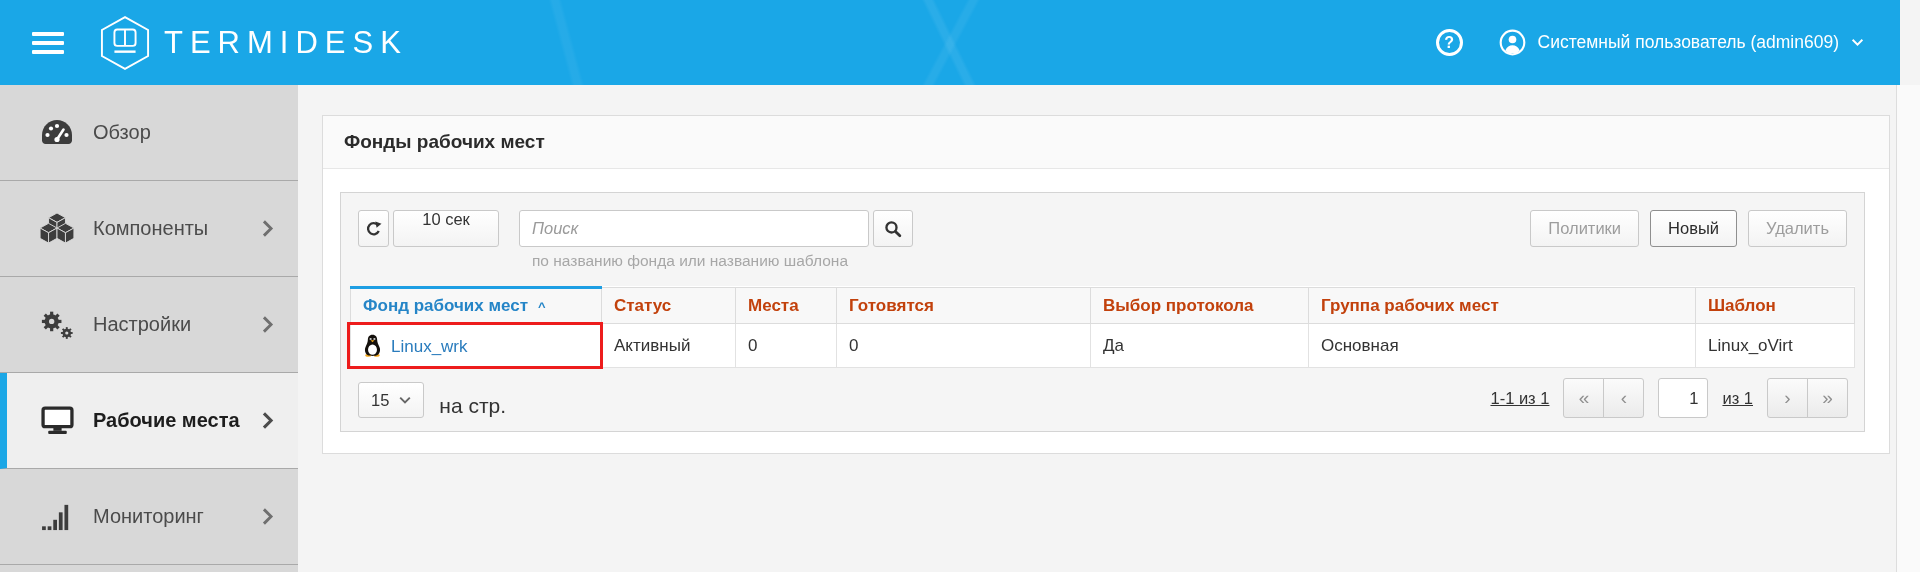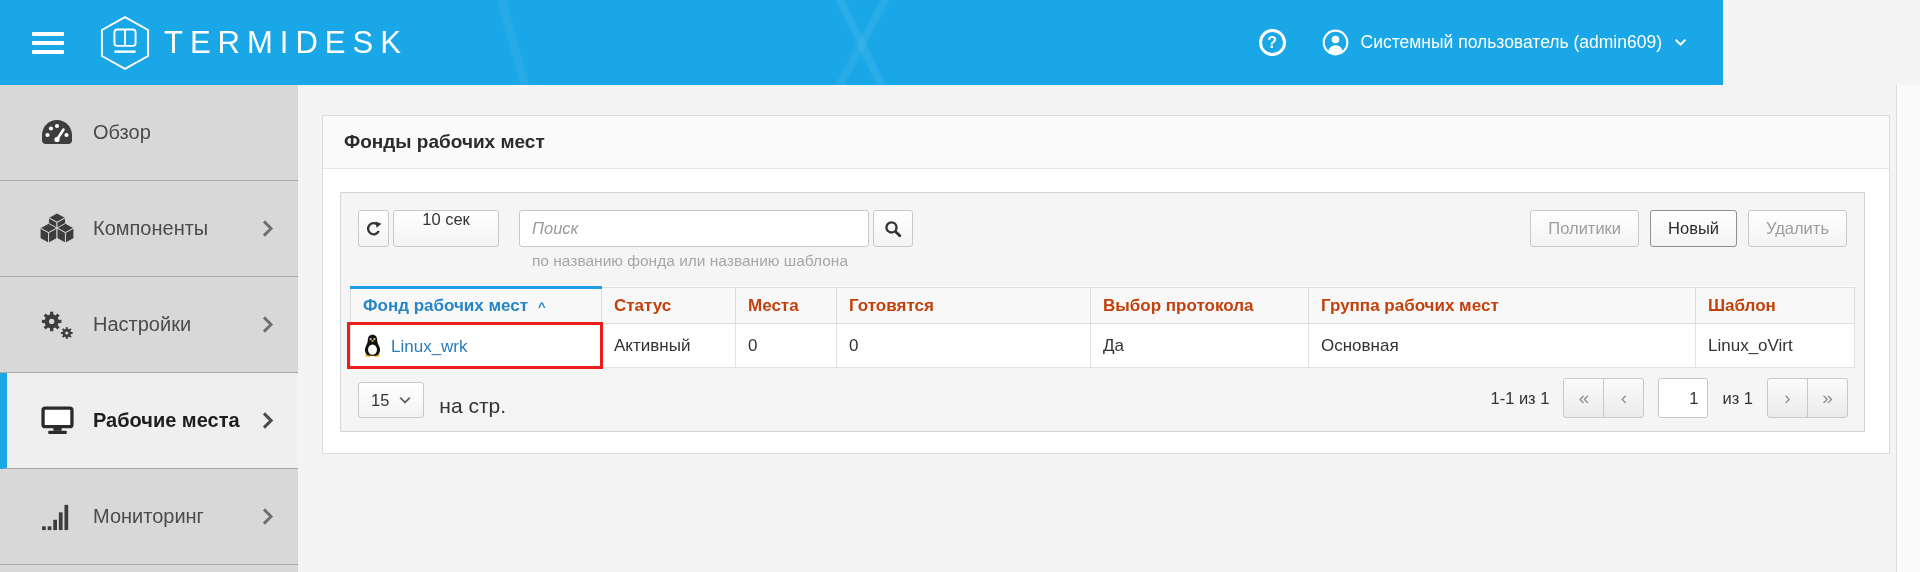--- a/index.html
+++ b/index.html
@@ -4,21 +4,21 @@
 <style>
   * { margin:0; padding:0; box-sizing:border-box; }
   html,body { width:1920px; height:572px; overflow:hidden; }
   body {
     font-family:"Liberation Sans","DejaVu Sans",sans-serif;
     background:#f4f4f4; color:#333; position:relative;
   }
 
   
   .header {
-    position:absolute; top:0; left:0; width:1723px; height:85px;
+    position:absolute; top:0; left:0; width:1900px; height:85px;
     background:
       linear-gradient(64deg, transparent 49.6%, rgba(255,255,255,.07) 49.8%, rgba(255,255,255,.07) 50.1%, transparent 50.3%),
       linear-gradient(118deg, transparent 49.7%, rgba(255,255,255,.06) 49.9%, rgba(255,255,255,.06) 50.2%, transparent 50.4%),
       linear-gradient(75deg, transparent 29.7%, rgba(255,255,255,.05) 29.9%, rgba(255,255,255,.05) 30.2%, transparent 30.4%),
       #1aa7e7;
     display:flex; align-items:center; padding:0 36px 0 32px; z-index:5;
   }
   .hamburger { width:32px; cursor:pointer; margin-right:36px; }
   .hamburger span { display:block; height:4px; background:#fff; border-radius:1px; margin:5px 0; }
   .logo { display:flex; align-items:center; gap:14px; }
@@ -107,21 +107,21 @@
   .red-box {
     position:absolute; left:-4px; top:-2px; right:-2px; bottom:-2px;
     border:3px solid #ed1c1c; pointer-events:none; z-index:3;
   }
 
   
   .fb-footer { display:flex; align-items:flex-end; padding:10px 16px 13px 17px; }
   .pagesize-btn { padding:0 12px; gap:10px; height:36px; }
   .per-page { margin-left:15px; font-size:21px; color:#333; }
   .pager { margin-left:auto; display:flex; align-items:center; gap:14px; }
-  .range-label, .of-label { font-size:16.5px; color:#333; }
+  .range-label, .of-label { font-size:16.5px; color:#333;text-decoration:underline; }
   .pgroup { display:flex; }
   .pbtn {
     width:41px; height:40px; background:linear-gradient(#fbfbfb,#ebebeb);
     border:1px solid #c9c9c9; color:#8f8f8f; font-size:19px;
     display:flex; align-items:center; justify-content:center; cursor:pointer;
   }
   .pgroup .pbtn:first-child { border-radius:3px 0 0 3px; }
   .pgroup .pbtn:last-child { border-radius:0 3px 3px 0; margin-left:-1px; }
   .page-input {
     width:50px; height:40px; border:1px solid #c9c9c9; border-radius:3px;

